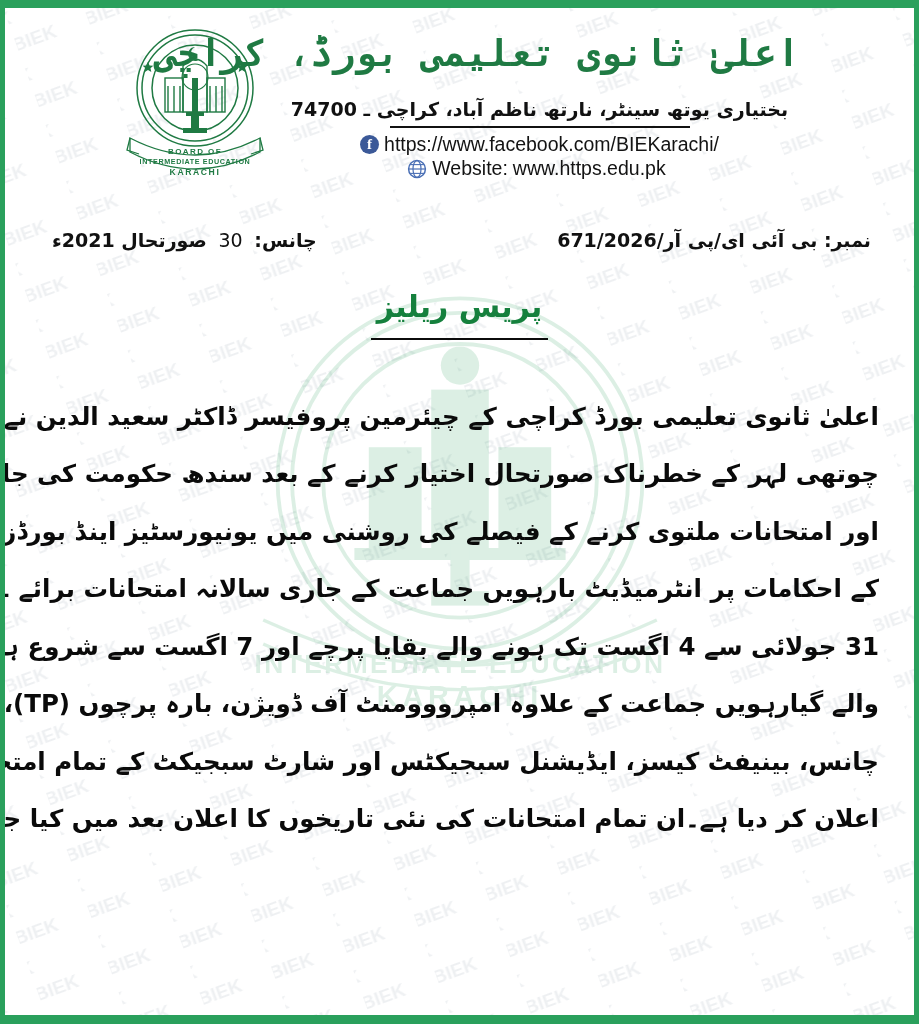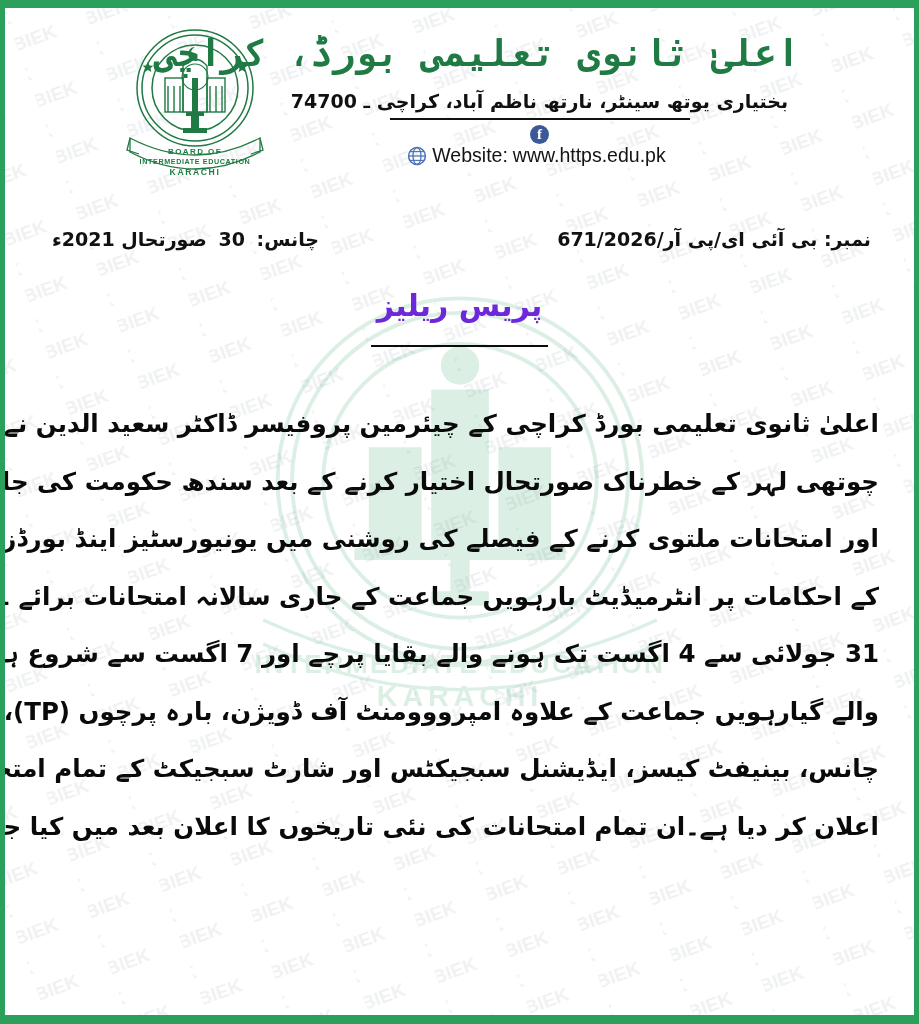--- a/index.html
+++ b/index.html
@@ -96,21 +96,21 @@
     letter-spacing: 0;
     white-space: nowrap;
     direction: rtl;
   }
   .org-address {
     font-family: "DejaVu Sans", sans-serif;
     font-size: 19px;
     font-weight: 700;
     color: #111111;
     direction: rtl;
-    margin-top: 8px;
+    margin-top: 16px;
     white-space: nowrap;
   }
   .rule {
     border: 0;
     border-top: 2.5px solid #111111;
     margin: 6px auto 5px auto;
     width: 300px;
   }
   .contact-line {
     display: flex;
@@ -152,36 +152,36 @@
     direction: rtl;
     margin-top: 48px;
     padding: 0 22px 0 26px;
     font-family: "DejaVu Sans", sans-serif;
     font-size: 19px;
     font-weight: 700;
     color: #111111;
   }
   .meta-number { direction: rtl; white-space: nowrap; }
   .meta-date   { direction: rtl; white-space: nowrap; }
-  .meta-date .dnum { font-weight: 700; padding: 0 5px; }
+  .meta-date .dnum { font-weight: 400; padding: 0 5px; }
 
   
   .title-wrap {
     text-align: center;
     margin-top: 36px;
   }
   .doc-title {
     display: inline-block;
     font-family: "DejaVu Sans", sans-serif;
     font-size: 30px;
     font-weight: 700;
-    color: #6d28d9;
+    color: #15803d;
     direction: rtl;
     border-bottom: 2.5px solid #0b0b0b;
-    padding: 0 6px 20px 6px;
+    padding: 0 6px 12px 6px;
     line-height: 1.3;
   }
 
   
   .body-text {
     margin-top: 48px;
     padding: 0 14px;
     direction: rtl;
     text-align: justify;
     font-family: "DejaVu Sans", sans-serif;
@@ -293,20 +293,21 @@
         <text x="75" y="155" text-anchor="middle" fill="#1f7a43" font-family="Liberation Sans, sans-serif" font-size="8.6" font-weight="700" letter-spacing="1.6">KARACHI</text>
       </svg>
 
       <div class="lh-text">
         <div class="org-name">اعلیٰ ثانوی تعلیمی بورڈ، کراچی</div>
         <div class="org-address">بختیاری یوتھ سینٹر، نارتھ ناظم آباد، کراچی ـ 74700</div>
         <hr class="rule">
 
         <div class="contact-line">
           <span class="fb-icon">f</span>
+          <span>https://www.facebook.com/BIEKarachi/</span>
         </div>
 
         <div class="contact-line second">
           <svg class="globe-icon" viewBox="0 0 20 20" aria-hidden="true">
             <circle cx="10" cy="10" r="8.4" fill="none" stroke="#4a6fb5" stroke-width="1.5"></circle>
             <ellipse cx="10" cy="10" rx="4" ry="8.4" fill="none" stroke="#4a6fb5" stroke-width="1.2"></ellipse>
             <line x1="1.6" y1="10" x2="18.4" y2="10" stroke="#4a6fb5" stroke-width="1.2"></line>
             <line x1="3.2" y1="5.6" x2="16.8" y2="5.6" stroke="#4a6fb5" stroke-width="1.1"></line>
             <line x1="3.2" y1="14.4" x2="16.8" y2="14.4" stroke="#4a6fb5" stroke-width="1.1"></line>
           </svg>

